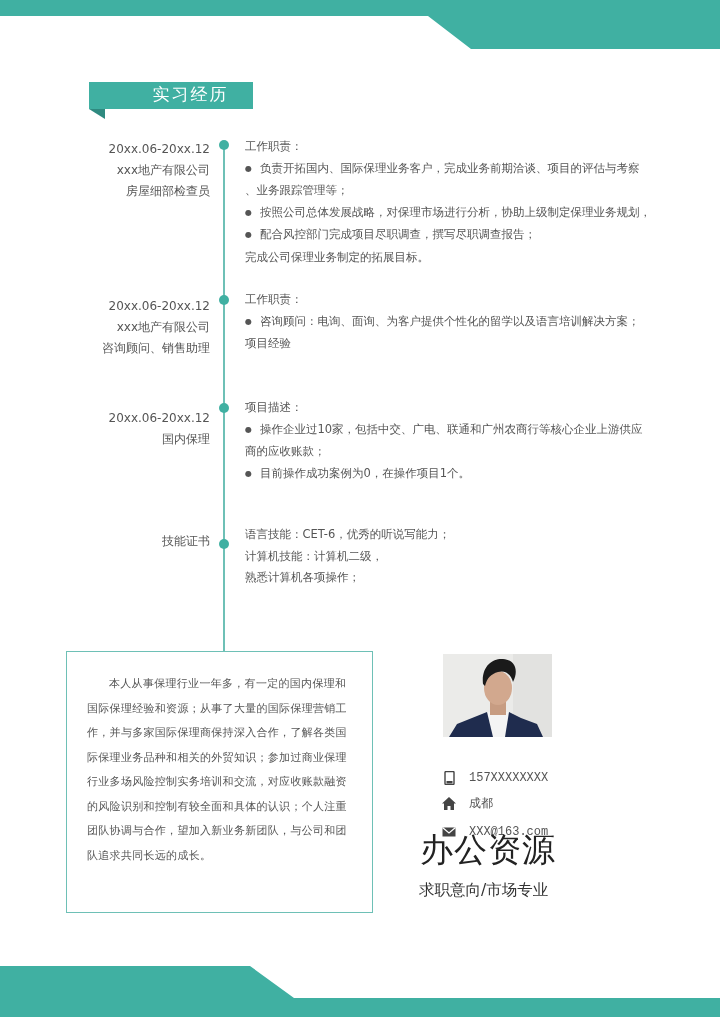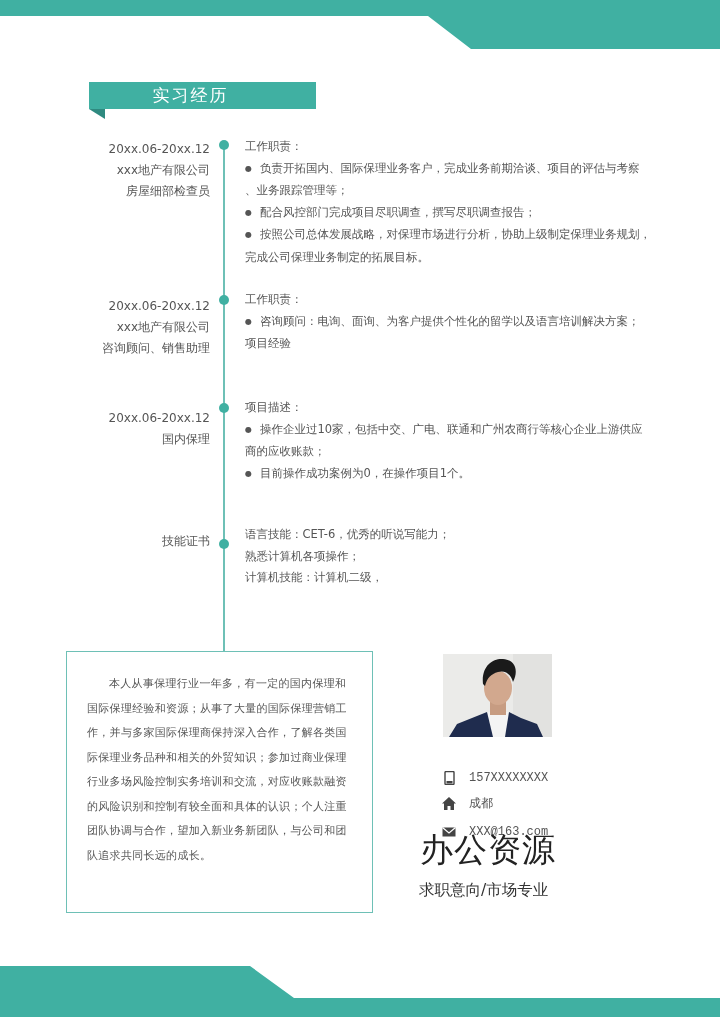--- a/index.html
+++ b/index.html
@@ -3,21 +3,21 @@
 <meta charset="utf-8">
 <style>
   * { box-sizing: border-box; margin: 0; padding: 0; }
   html, body { width: 720px; height: 1017px; background: #ffffff; overflow: hidden; }
   body { position: relative; font-family: "DejaVu Sans", "Liberation Sans", sans-serif; color: #555; }
 
   .band-top, .band-bottom { position: absolute; left: 0; width: 720px; }
   .band-top { top: 0; height: 50px; }
   .band-bottom { top: 964px; height: 53px; }
 
-  .section-header { position: absolute; left: 89px; top: 82px; width: 227px; height: 27px; background: #40b0a2; }
+  .section-header { position: absolute; left: 89px; top: 82px; width: 164px; height: 27px; background: #40b0a2; font-family: Liberation Mono, monospace; }
   .section-header-text { position: absolute; left: 0; top: 0; width: 203px; height: 27px; line-height: 27px;
     text-align: center; color: #fff; font-size: 17px; letter-spacing: 2px; }
 
   .timeline-line { position: absolute; left: 223px; top: 145px; width: 2px; height: 507px; background: #6ec0b6; }
   .tl-dot { position: absolute; width: 10px; height: 10px; border-radius: 50%; background: #40b0a2; left: 219px; }
 
   .left-col { position: absolute; right: 510px; text-align: right; font-size: 12px; color: #555; line-height: 21px; white-space: nowrap; }
   .right-col { position: absolute; left: 245px; width: 430px; font-size: 11.5px; color: #555; line-height: 21.5px; }
   .right-col .b { padding-left: 0; }
   .right-col .b::before { content: "●"; font-size: 8px; margin-right: 8px; position: relative; top: -1px; color: #555; }
@@ -52,22 +52,22 @@
 <div class="tl-dot" style="top:140px;"></div>
 <div class="left-col" style="top:139px;">
   <div>20xx.06-20xx.12</div>
   <div>xxx地产有限公司</div>
   <div>房屋细部检查员</div>
 </div>
 <div class="right-col" style="top:136px;">
   <div>工作职责：</div>
   <div class="b">负责开拓国内、国际保理业务客户，完成业务前期洽谈、项目的评估与考察</div>
   <div>、业务跟踪管理等；</div>
+  <div class="b">按照公司总体发展战略，对保理市场进行分析，协助上级制定保理业务规划，</div>
   <div class="b">配合风控部门完成项目尽职调查，撰写尽职调查报告；</div>
-  <div class="b">按照公司总体发展战略，对保理市场进行分析，协助上级制定保理业务规划，</div>
   <div>完成公司保理业务制定的拓展目标。</div>
 </div>
 
 <div class="tl-dot" style="top:295px;"></div>
 <div class="left-col" style="top:296px;">
   <div>20xx.06-20xx.12</div>
   <div>xxx地产有限公司</div>
   <div>咨询顾问、销售助理</div>
 </div>
 <div class="right-col" style="top:289px;">
@@ -87,22 +87,22 @@
   <div>商的应收账款；</div>
   <div class="b">目前操作成功案例为0，在操作项目1个。</div>
 </div>
 
 <div class="tl-dot" style="top:539px;"></div>
 <div class="left-col" style="top:531px;">
   <div>技能证书</div>
 </div>
 <div class="right-col" style="top:524px;">
   <div>语言技能：CET-6，优秀的听说写能力；</div>
+  <div>计算机技能：计算机二级，</div>
   <div>熟悉计算机各项操作；</div>
-  <div>计算机技能：计算机二级，</div>
 </div>
 
 <div class="summary-box">
   <div class="summary-text">本人从事保理行业一年多，有一定的国内保理和国际保理经验和资源；从事了大量的国际保理营销工作，并与多家国际保理商保持深入合作，了解各类国际保理业务品种和相关的外贸知识；参加过商业保理行业多场风险控制实务培训和交流，对应收账款融资的风险识别和控制有较全面和具体的认识；个人注重团队协调与合作，望加入新业务新团队，与公司和团队追求共同长远的成长。</div>
 </div>
 
 <div class="photo">
   <svg width="109" height="83" viewBox="0 0 109 83">
     <rect width="109" height="83" fill="#ebebe9"></rect>
     <rect x="70" y="0" width="39" height="83" fill="#e2e2e0"></rect>

